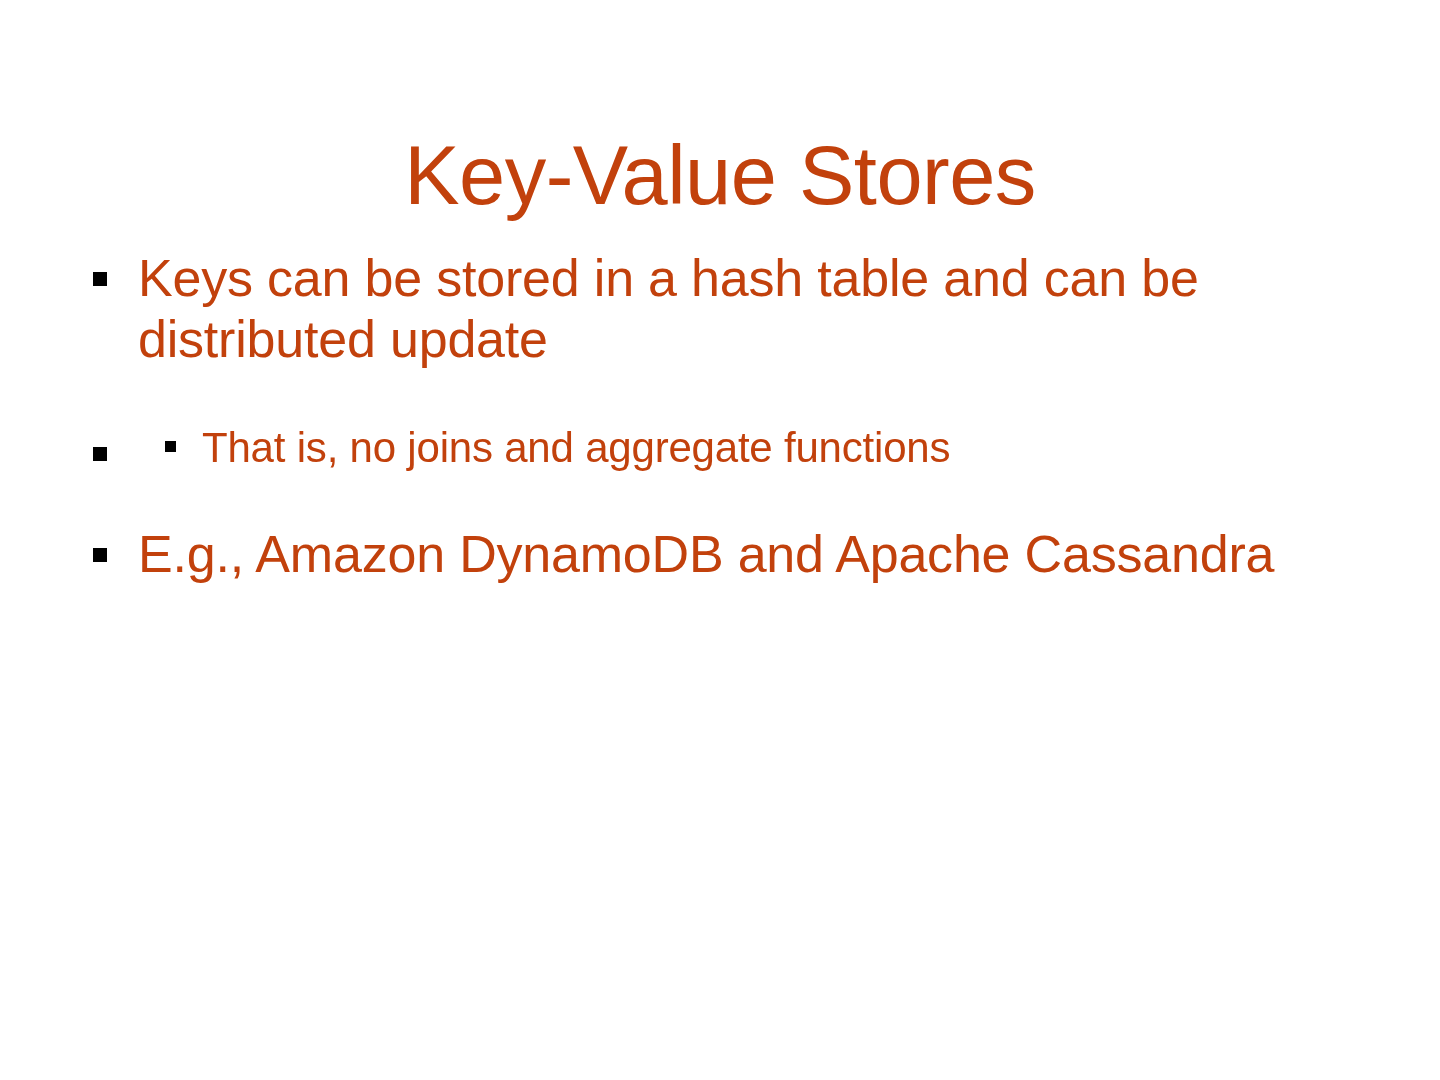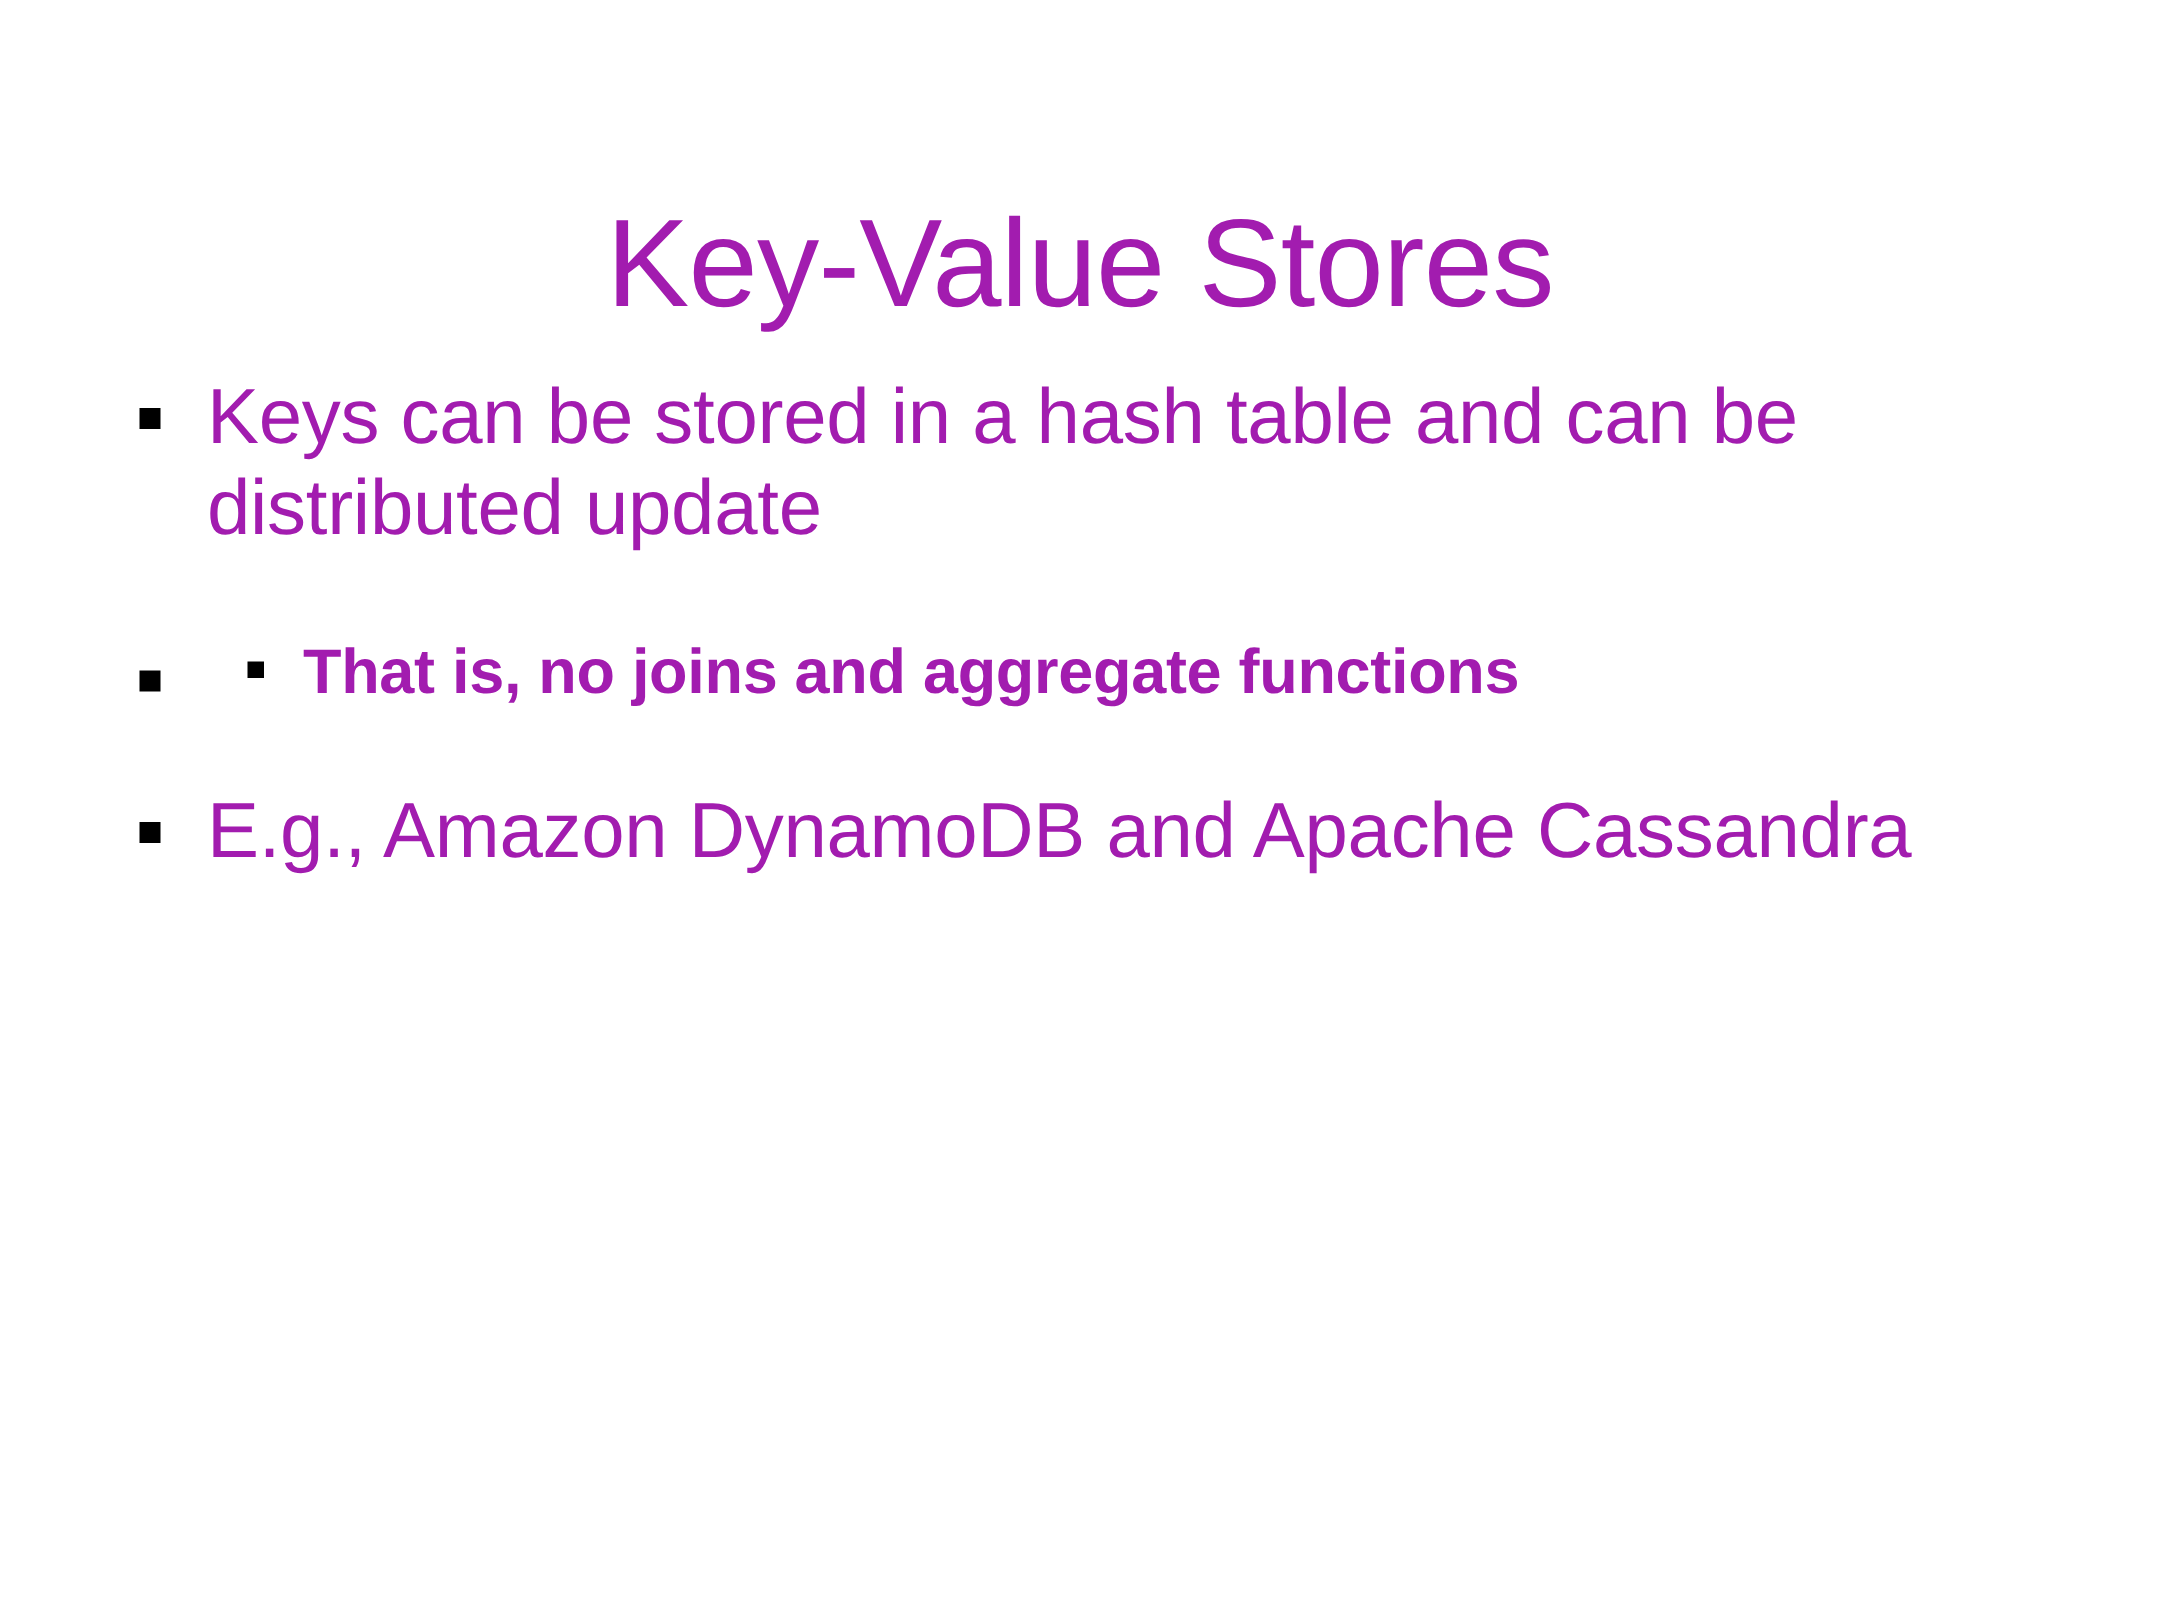--- a/index.html
+++ b/index.html
@@ -8,21 +8,21 @@
     background: #ffffff;
   }
 
   #slide {
     position: relative;
     width: 1440px;
     height: 772px;
     background: #ffffff;
     overflow: hidden;
     font-family: "Liberation Sans", sans-serif;
-    color: #a21caf;
+    color: #c2410c;
   }
 
   
   #slide-title {
     position: absolute;
     left: 0;
     right: 0;
     top: 78px;
     text-align: center;
     font-family: "Liberation Sans", sans-serif;
@@ -57,21 +57,20 @@
     width: 14px;
     height: 14px;
     background: #000000;
   }
 
   
   .sub-list {
     margin-top: 28px;
     margin-bottom: 0;
     padding-left: 25px;
-    font-weight: bold;
   }
 
   .sub-item {
     position: relative;
     padding-left: 39px;
     font-size: 42px;
     line-height: 1.18;
     letter-spacing: -0.2px;
     margin-bottom: 0;
   }

